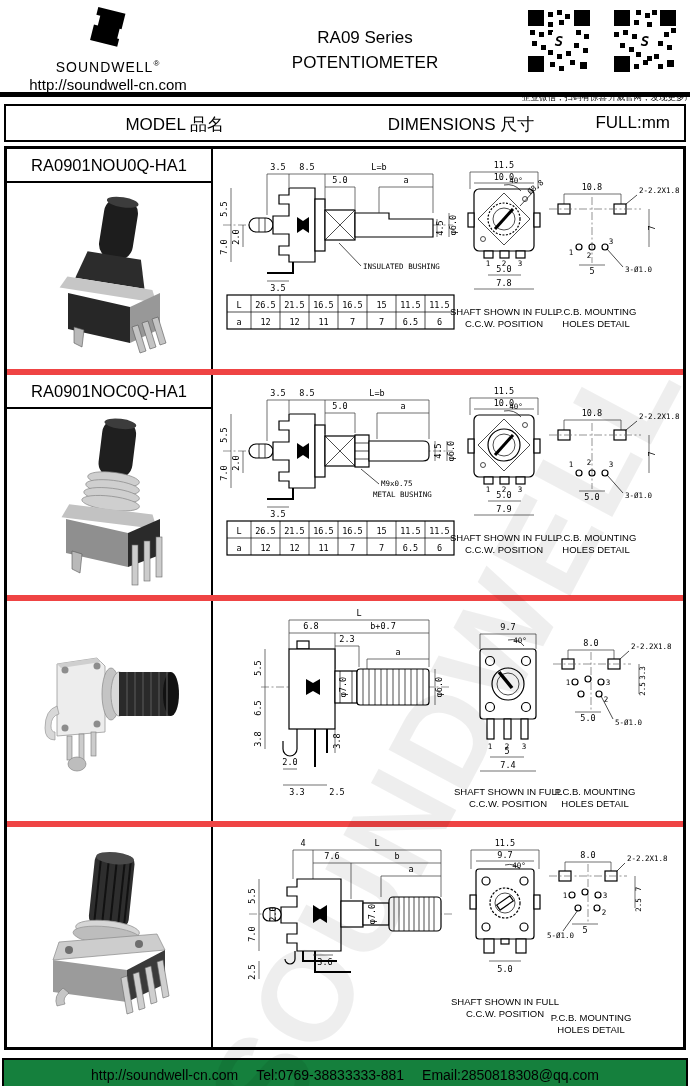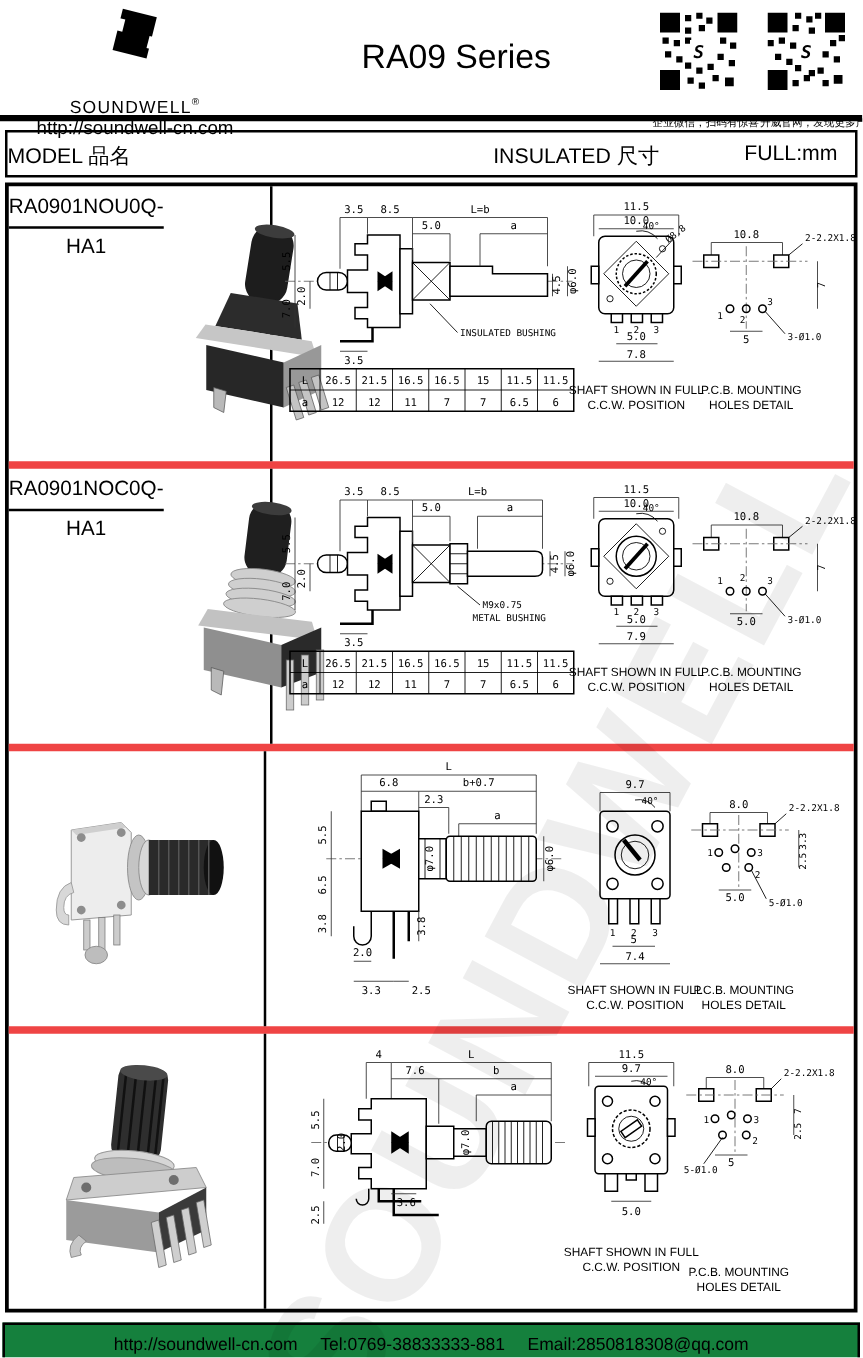--- a/index.html
+++ b/index.html
@@ -1,38 +1,38 @@
 <!DOCTYPE html>
 <html><head>
 <meta charset="utf-8">
 <style>
   html,body{margin:0;padding:0;background:#fff;}
   .page{position:relative;width:690px;height:1086px;background:#fff;color:#000;
         font-family:"Liberation Sans",sans-serif;overflow:hidden;}
   
   header{display:flex;align-items:flex-start;padding:6px 8px 0 8px;height:92px;box-sizing:border-box;}
   .logo-block{width:200px;text-align:center;}
-  .brand{font-size:14px;letter-spacing:1px;margin-top:18px;}
+  .brand{font-size:14px;letter-spacing:1px;margin-top:1px;}
   .reg{font-size:8px;vertical-align:super;}
   .logo-url{font-size:15px;margin-top:1px;}
-  .title-block{flex:1;text-align:center;padding-top:20px;font-size:27px;line-height:1.45;}
+  .title-block{flex:1;text-align:center;padding-top:20px;font-size:17px;line-height:1.45;}
   .qr-block{display:flex;gap:12px;padding-top:4px;}
   .qr{text-align:center;width:74px;}
   .qr-cap{font-size:8.5px;margin-top:16px;white-space:nowrap;}
   .header-rule{height:5px;background:#000;}
   
   .thead{position:relative;border:2px solid #000;margin:7px 4px 4px 4px;height:34px;font-size:17px;}
-  .th-model{position:absolute;left:0;width:218px;top:7px;text-align:left;}
+  .th-model{position:absolute;left:0;width:218px;top:7px;text-align:right;}
   .th-dims{position:absolute;left:310px;width:290px;top:7px;text-align:center;}
   .th-unit{position:absolute;right:14px;top:7px;}
   
   .main{position:relative;border:3px solid #000;margin:0 4px;}
   .prow{display:flex;height:220px;border-top:6px solid #ef4444;}
   .prow:first-child{border-top:none;}
-  .model-cell{width:211px;border-right:2px solid #000;display:flex;flex-direction:row;box-sizing:border-box;}
+  .model-cell{width:211px;border-right:2px solid #000;display:flex;flex-direction:column;box-sizing:border-box;}
   .model-name{height:32px;line-height:32px;border-bottom:2px solid #000;text-align:center;font-size:16.5px;}
   .photo{flex:1;display:flex;align-items:center;justify-content:center;}
   .draw-cell{flex:1;position:relative;}
   .draw-cell svg{display:block;}
   .watermark{position:absolute;left:170px;top:935px;transform:rotate(-62deg);transform-origin:0 0;
              font-size:128px;font-weight:bold;letter-spacing:4px;color:rgba(0,0,0,0.065);
              pointer-events:none;z-index:5;white-space:nowrap;}
   
   footer{border:2px solid #000;background:#15803d;margin:8px 2px 0 2px;height:30px;line-height:30px;
          text-align:center;font-size:14px;}
@@ -64,20 +64,21 @@
           <rect x="3" y="12" width="8" height="10" fill="#fff"></rect>
           <rect x="33" y="20" width="8" height="10" fill="#fff"></rect>
         </g>
         <text x="22" y="31" text-anchor="middle" font-size="22" font-weight="bold" fill="#fff" font-family="Liberation Serif,serif" font-style="italic">S</text>
       </svg>
       <div class="brand"><span>SOUNDWELL</span><span class="reg">®</span></div>
       <div class="logo-url">http://soundwell-cn.com</div>
     </div>
     <div class="title-block">
       <div>RA09 Series</div>
+      <div>POTENTIOMETER</div>
     </div>
     <div class="qr-block">
       <div class="qr">
         <svg width="62" height="62" viewBox="0 0 62 62">
           <rect width="62" height="62" fill="#fff"></rect>
           <g fill="#000">
             <rect x="0" y="0" width="16" height="16"></rect>
               <rect x="46" y="0" width="16" height="16"></rect>
               <rect x="0" y="46" width="16" height="16"></rect>
             <rect x="20" y="2" width="5" height="5"></rect>
@@ -140,21 +141,21 @@
           <text x="31" y="36" text-anchor="middle" font-size="14" font-weight="bold" fill="#1a35c8" font-family="Liberation Serif,serif" font-style="italic">S</text>
         </svg>
         <div class="qr-cap">升威官网，发现更多产品</div>
       </div>
     </div>
   </header>
   <div class="header-rule"></div>
 
   <div class="thead">
     <span class="th-model">MODEL 品名</span>
-    <span class="th-dims">INSULATED 尺寸</span>
+    <span class="th-dims">DIMENSIONS 尺寸</span>
     <span class="th-unit">FULL:mm</span>
   </div>
 
   <div class="main">
 
     <section class="prow">
       <div class="model-cell">
         <div class="model-name">RA0901NOU0Q-HA1</div>
         <div class="photo">
           <svg width="150" height="170" viewBox="0 0 150 170">

